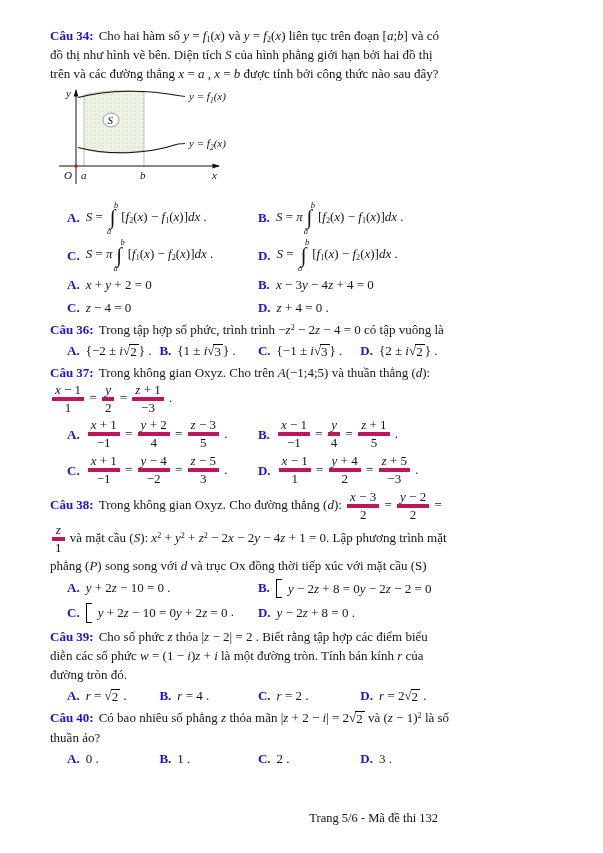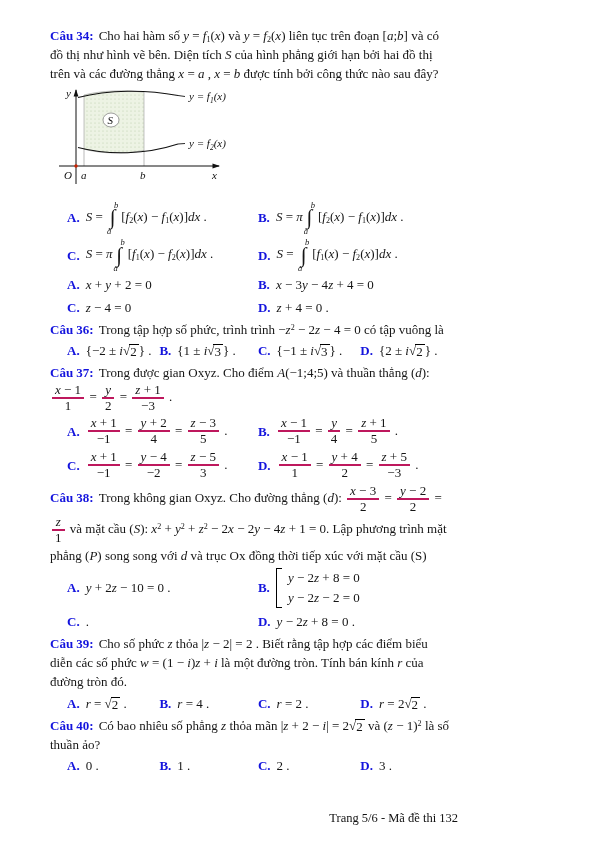--- a/index.html
+++ b/index.html
@@ -15,39 +15,39 @@
   .opts.four{grid-template-columns:24% 25.6% 26.6% 23.8%;}
   .opt{display:flex;align-items:center;white-space:nowrap;}
   .tok{display:inline;}
   .mi{font-style:italic;}
   .mr{font-style:normal;}
   sup,sub{font-size:0.62em;line-height:0;}
   sup{vertical-align:0.55em;}
   sub{vertical-align:-0.25em;}
   .frac{display:inline-flex;flex-direction:column;text-align:center;vertical-align:middle;
         margin:0 2px;line-height:1.12;}
-  .fn{display:block;border-bottom:2px solid #be185d;padding:0 3px;}
+  .fn{display:block;border-bottom:4px solid #be185d;padding:0 3px;}
   .fd{display:block;padding:0 3px;}
   .intw{display:inline-flex;flex-direction:column;align-items:center;vertical-align:middle;
         line-height:1;margin:0 3px 0 1px;}
   .isign{font-size:21px;line-height:0.82;}
   .ibound{font-size:8.5px;line-height:1;}
   .ibound.top{margin-left:7px;}
   .ibound.bot{margin-right:7px;}
   .sqrt{display:inline-flex;align-items:stretch;line-height:1.05;vertical-align:baseline;}
   .rad{line-height:1.05;}
   .radv{border-top:1.1px solid #000;padding:0 2px 0 1px;margin-left:-1px;line-height:1.15;}
   .cases{display:inline-flex;align-items:center;vertical-align:middle;margin:1px 0;}
   .cbr{width:5px;align-self:stretch;border-left:1.5px solid #000;border-top:1.5px solid #000;
        border-bottom:1.5px solid #000;margin-right:6px;}
-  .clines{display:inline-flex;flex-direction:column;row-gap:1px;}
+  .clines{display:inline-flex;flex-direction:row;row-gap:7px;}
   .cline{display:block;}
   .figure{margin:2px 0 4px 4px;}
   .figure svg text{font-family:"Liberation Serif", serif;font-style:italic;font-size:11px;fill:#111;}
-  .footer{position:absolute;right:22px;bottom:26px;font-size:12.5px;color:#111;}
+  .footer{position:absolute;right:42px;bottom:26px;font-size:12.5px;color:#111;}
 </style>
 </head>
 <body>
 
 <div class="page">
 
   <section class="q">
     <p class="qt"><b class="qn">Câu 34:</b><span class="tok"><span>Cho hai hàm số </span><span class="mi">y</span><span class="mr"> = </span><span class="mi">f</span><sub><span class="mr">1</span></sub><span class="mr">(</span><span class="mi">x</span><span class="mr">)</span><span> và </span><span class="mi">y</span><span class="mr"> = </span><span class="mi">f</span><sub><span class="mr">2</span></sub><span class="mr">(</span><span class="mi">x</span><span class="mr">)</span><span> liên tục trên đoạn </span><span class="mr">[</span><span class="mi">a</span><span class="mr">;</span><span class="mi">b</span><span class="mr">]</span><span> và có đồ thị như hình vẽ bên. Diện tích </span><span class="mi">S</span><span> của hình phẳng giới hạn bởi hai đồ thị trên và các đường thẳng </span><span class="mi">x</span><span class="mr"> = </span><span class="mi">a</span><span> , </span><span class="mi">x</span><span class="mr"> = </span><span class="mi">b</span><span> được tính bởi công thức nào sau đây?</span></span></p>
     <div class="figure">
       <svg width="205" height="106" viewBox="0 0 205 106">
@@ -165,21 +165,21 @@
           <b class="letter">D.</b>
           <span class="tok"><span class="mr">{2 ± </span><span class="mi">i</span><span class="sqrt">
               <span class="rad">√</span>
               <span class="radv"><span class="mr">2</span></span>
             </span><span class="mr">}</span><span> .</span></span>
         </div>
     </div>
   </section>
 
   <section class="q">
-    <p class="qt"><b class="qn">Câu 37:</b><span class="tok"><span>Trong được gian Oxyz. Cho điểm </span><span class="mi">A</span><span>(−1;4;5)</span><span> và thuần thẳng  </span><span class="mr">(</span><span class="mi">d</span><span class="mr">): </span><span class="frac">
+    <p class="qt"><b class="qn">Câu 37:</b><span class="tok"><span>Trong không gian Oxyz. Cho trên </span><span class="mi">A</span><span>(−1;4;5)</span><span> và thuần thẳng  </span><span class="mr">(</span><span class="mi">d</span><span class="mr">): </span><span class="frac">
             <span class="fn"><span class="mi">x</span><span class="mr"> − 1</span></span>
             <span class="fd"><span class="mr">1</span></span>
           </span><span> = </span><span class="frac">
             <span class="fn"><span class="mi">y</span></span>
             <span class="fd"><span class="mr">2</span></span>
           </span><span> = </span><span class="frac">
             <span class="fn"><span class="mi">z</span><span class="mr"> + 1</span></span>
             <span class="fd"><span class="mr">−3</span></span>
           </span><span> .</span></span></p>
     <div class="opts two">
@@ -259,21 +259,27 @@
           <span class="tok"><span class="cases">
               <span class="cbr"></span>
               <span class="clines">
                 <span class="cline"><span class="mi">y</span><span class="mr"> − 2</span><span class="mi">z</span><span class="mr"> + 8 = 0</span></span>
                 <span class="cline"><span class="mi">y</span><span class="mr"> − 2</span><span class="mi">z</span><span class="mr"> − 2 = 0</span></span>
               </span>
             </span></span>
         </div>
       <div class="opt">
           <b class="letter">C.</b>
-          <span class="tok"><span> .</span></span>
+          <span class="tok"><span class="cases">
+              <span class="cbr"></span>
+              <span class="clines">
+                <span class="cline"><span class="mi">y</span><span class="mr"> + 2</span><span class="mi">z</span><span class="mr"> − 10 = 0</span></span>
+                <span class="cline"><span class="mi">y</span><span class="mr"> + 2</span><span class="mi">z</span><span class="mr"> = 0</span></span>
+              </span>
+            </span><span> .</span></span>
         </div>
       <div class="opt">
           <b class="letter">D.</b>
           <span class="tok"><span class="mi">y</span><span class="mr"> − 2</span><span class="mi">z</span><span class="mr"> + 8 = 0</span><span> .</span></span>
         </div>
     </div>
   </section>
 
   <section class="q">
     <p class="qt"><b class="qn">Câu 39:</b><span class="tok"><span>Cho số phức </span><span class="mi">z</span><span> thỏa </span><span class="mr">|</span><span class="mi">z</span><span class="mr"> − 2| = 2</span><span> . Biết rằng tập hợp các điểm biểu diễn các số phức </span><span class="mi">w</span><span class="mr"> = (1 − </span><span class="mi">i</span><span class="mr">)</span><span class="mi">z</span><span class="mr"> + </span><span class="mi">i</span><span> là một đường tròn. Tính bán kính </span><span class="mi">r</span><span> của đường tròn đó.</span></span></p>

